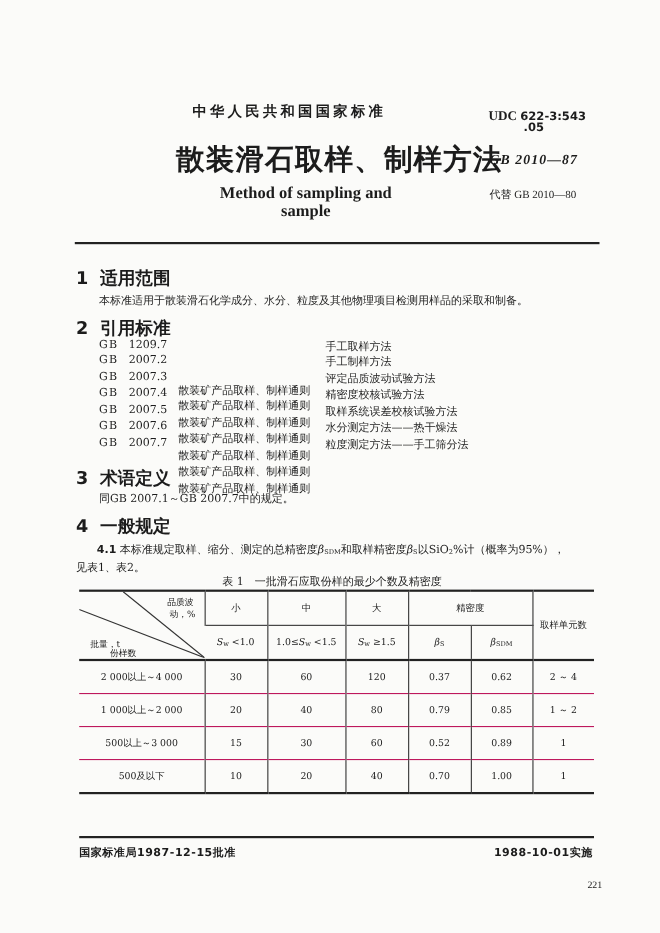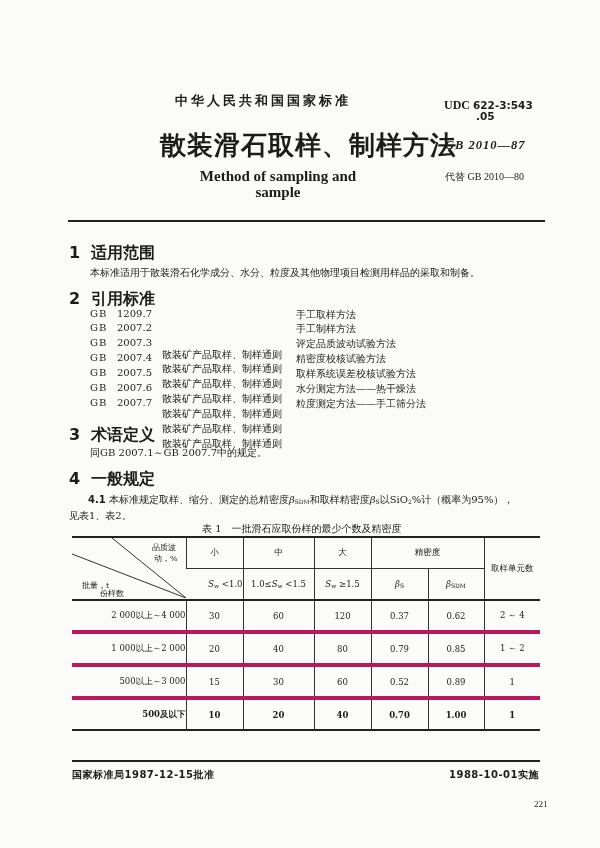--- a/index.html
+++ b/index.html
@@ -36,27 +36,27 @@
   .ref-cat { left: 72px; margin-top: 40px; }
   .ref-sub { left: 206px; }
 
   table.t1 {
     position: absolute; left: 72px; top: 536px; width: 468px;
     border-collapse: collapse; font-size: 8.5px;
   }
   table.t1 td {
     border-left: 1px solid #333; text-align: center; vertical-align: middle; padding: 0;
   }
-  table.t1 td:first-child { border-left: none; text-align: right; }
+  table.t1 td:first-child { border-left: none; }
   table.t1 tr.h1 td { height: 30px; border-top: 2px solid #222; }
   table.t1 tr.h2 td { height: 30px; border-top: 1px solid #333; }
   table.t1 tr.h1 td.diag-cell, table.t1 tr.h1 td.unit-cell { border-top: 2px solid #222; }
-  table.t1 tr.d td { height: 29px; border-top: 4px solid #be185d; }
+  table.t1 tr.d td { height: 29px; border-top: 1px solid #be185d; }
   table.t1 tr.d.first td { border-top: 2px solid #222; }
-  table.t1 tr.d.last td { border-bottom: 2px solid #222; font-weight: bold; }
+  table.t1 tr.d.last td { border-bottom: 2px solid #222; }
   .diag-cell { position: relative; }
   .diag-cell svg { position: absolute; left: 0; top: 0; }
   .diag-lbl { position: absolute; font-size: 8px; white-space: nowrap; }
   .sub { font-size: 6px; vertical-align: -1px; }
   .it { font-style: italic; }
 </style>
 </head>
 <body>
 
 <div class="abs std-org sans">中华人民共和国国家标准</div>

